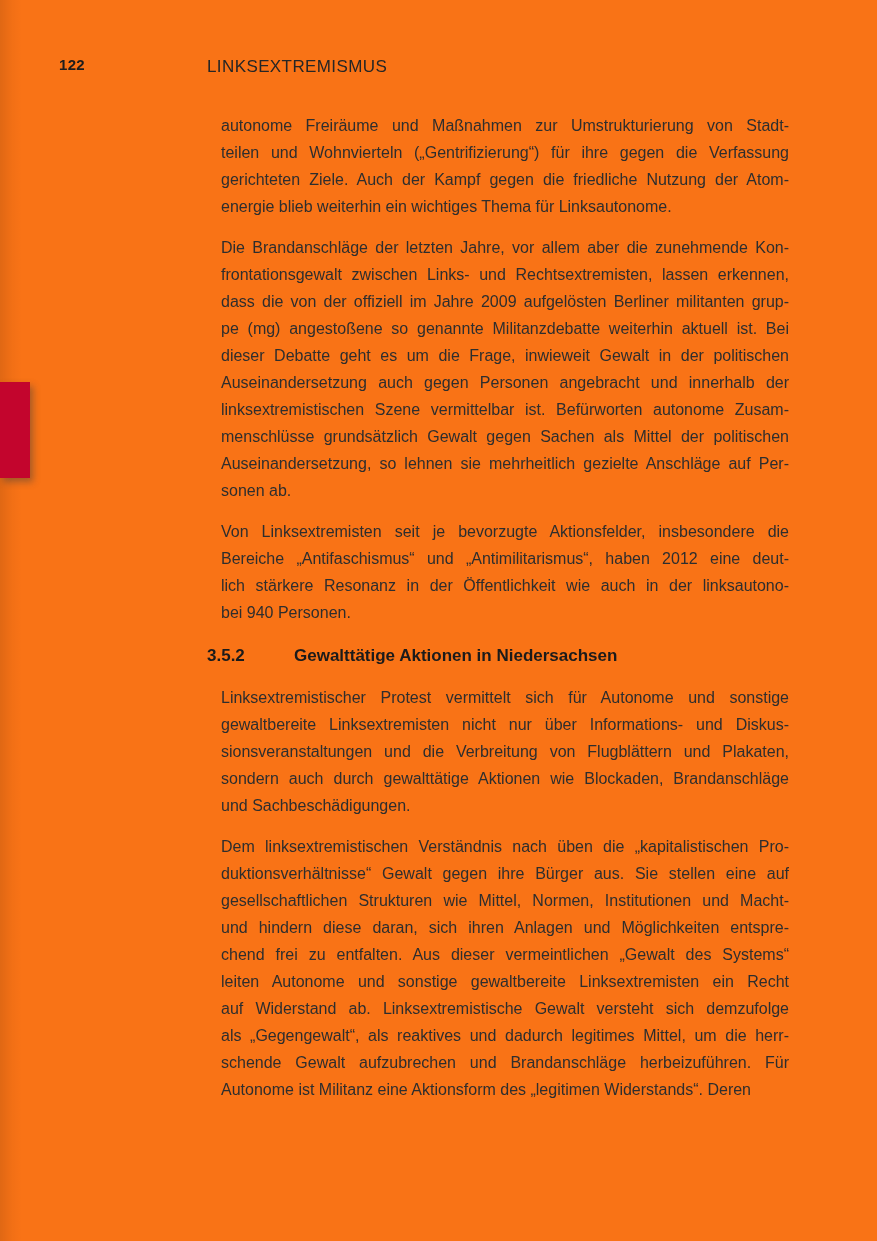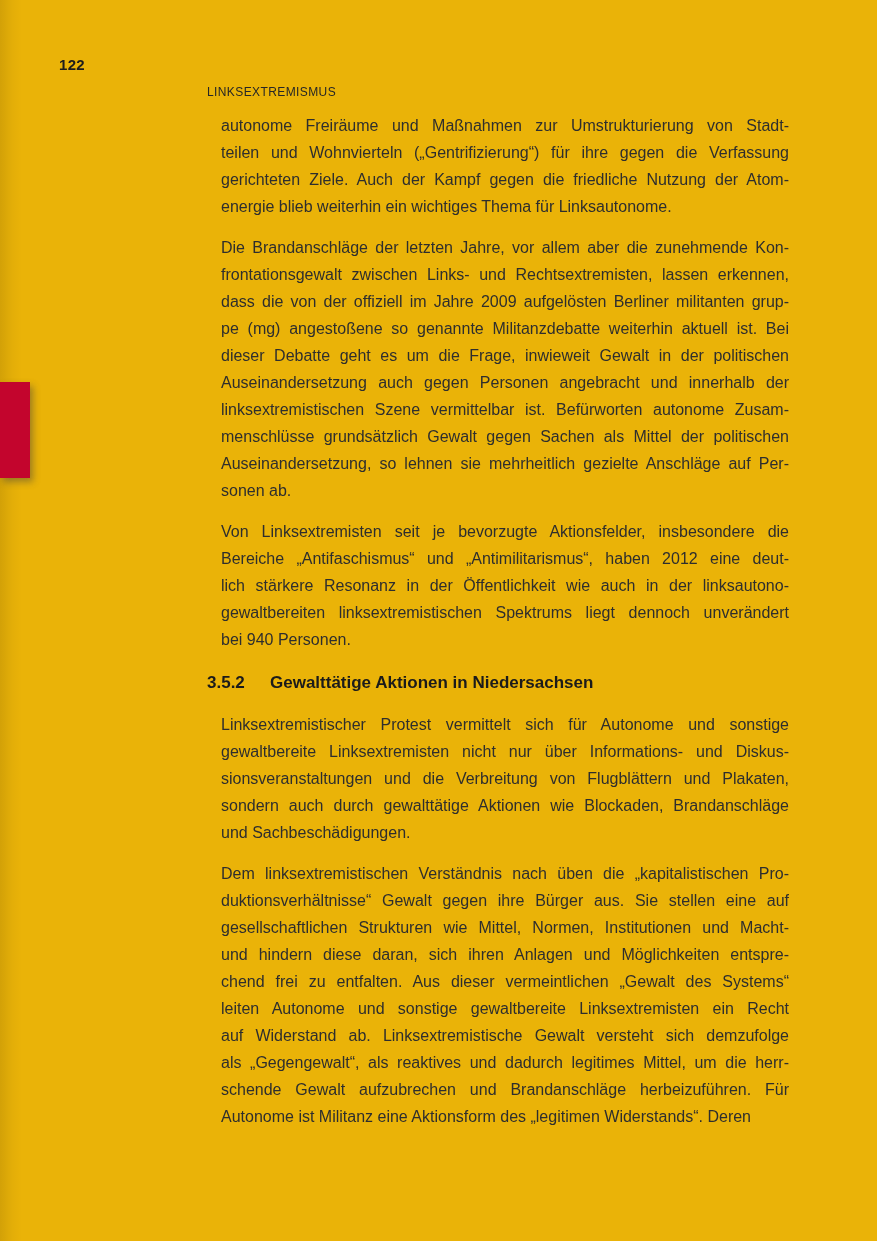--- a/index.html
+++ b/index.html
@@ -4,21 +4,21 @@
 <style>
   html, body {
     margin: 0;
     padding: 0;
     background: #ffffff;
   }
   .page {
     position: relative;
     width: 877px;
     height: 1241px;
-    background: #eab308;
+    background: #f97316;
     overflow: hidden;
     font-family: "Liberation Sans", sans-serif;
     color: #2e2e2e;
   }
   
   .edge-shadow {
     position: absolute;
     left: 0; top: 0; bottom: 0;
     width: 22px;
     background: linear-gradient(to right, rgba(0,0,0,0.10), rgba(0,0,0,0.03) 55%, rgba(0,0,0,0) 100%);
@@ -45,25 +45,24 @@
     top: 0;
     font-size: 15px;
     font-weight: 700;
     letter-spacing: 0.3px;
     color: #1d1d1d;
   }
   .running-head {
     position: absolute;
     left: 207px;
     top: 1px;
-    font-size: 12px;
+    font-size: 17px;
     font-weight: 400;
     letter-spacing: 0.4px;
     color: #262626;
-    margin-top: 28px;
   }
   .content {
     position: absolute;
     left: 207px;
     top: 112px;
     width: 582px;
   }
   .para {
     font-size: 16px;
     line-height: 27px;
@@ -78,20 +77,21 @@
   .para .line.last {
     text-align-last: left;
   }
   .section-heading {
     display: flex;
     margin: 18px 0 16px 0;
     font-size: 17px;
     font-weight: 700;
     color: #1b1b1b;
     line-height: 24px;
+    gap: 24px;
   }
   .section-heading .num {
     width: 63px;
     flex: 0 0 63px;
   }
 </style>
 </head>
 <body>
 
 <div class="page">
@@ -120,21 +120,20 @@
         <div class="line">Auseinandersetzung auch gegen Personen angebracht und innerhalb der</div>
         <div class="line">linksextremistischen Szene vermittelbar ist. Befürworten autonome Zusam-</div>
         <div class="line">menschlüsse grundsätzlich Gewalt gegen Sachen als Mittel der politischen</div>
         <div class="line">Auseinandersetzung, so lehnen sie mehrheitlich gezielte Anschläge auf Per-</div>
         <div class="line last">sonen ab.</div>
       </div>
     <div class="para">
         <div class="line">Von Linksextremisten seit je bevorzugte Aktionsfelder, insbesondere die</div>
         <div class="line">Bereiche „Antifaschismus“ und „Antimilitarismus“, haben 2012 eine deut-</div>
         <div class="line">lich stärkere Resonanz in der Öffentlichkeit wie auch in der linksautono-</div>
-        <div class="line">gewaltbereiten linksextremistischen Spektrums liegt dennoch unverändert</div>
         <div class="line last">bei 940 Personen.</div>
       </div>
 
     <div class="section-heading">
       <span class="num">3.5.2</span>
       <span class="txt">Gewalttätige Aktionen in Niedersachsen</span>
     </div>
 
     <div class="para">
         <div class="line">Linksextremistischer Protest vermittelt sich für Autonome und sonstige</div>

